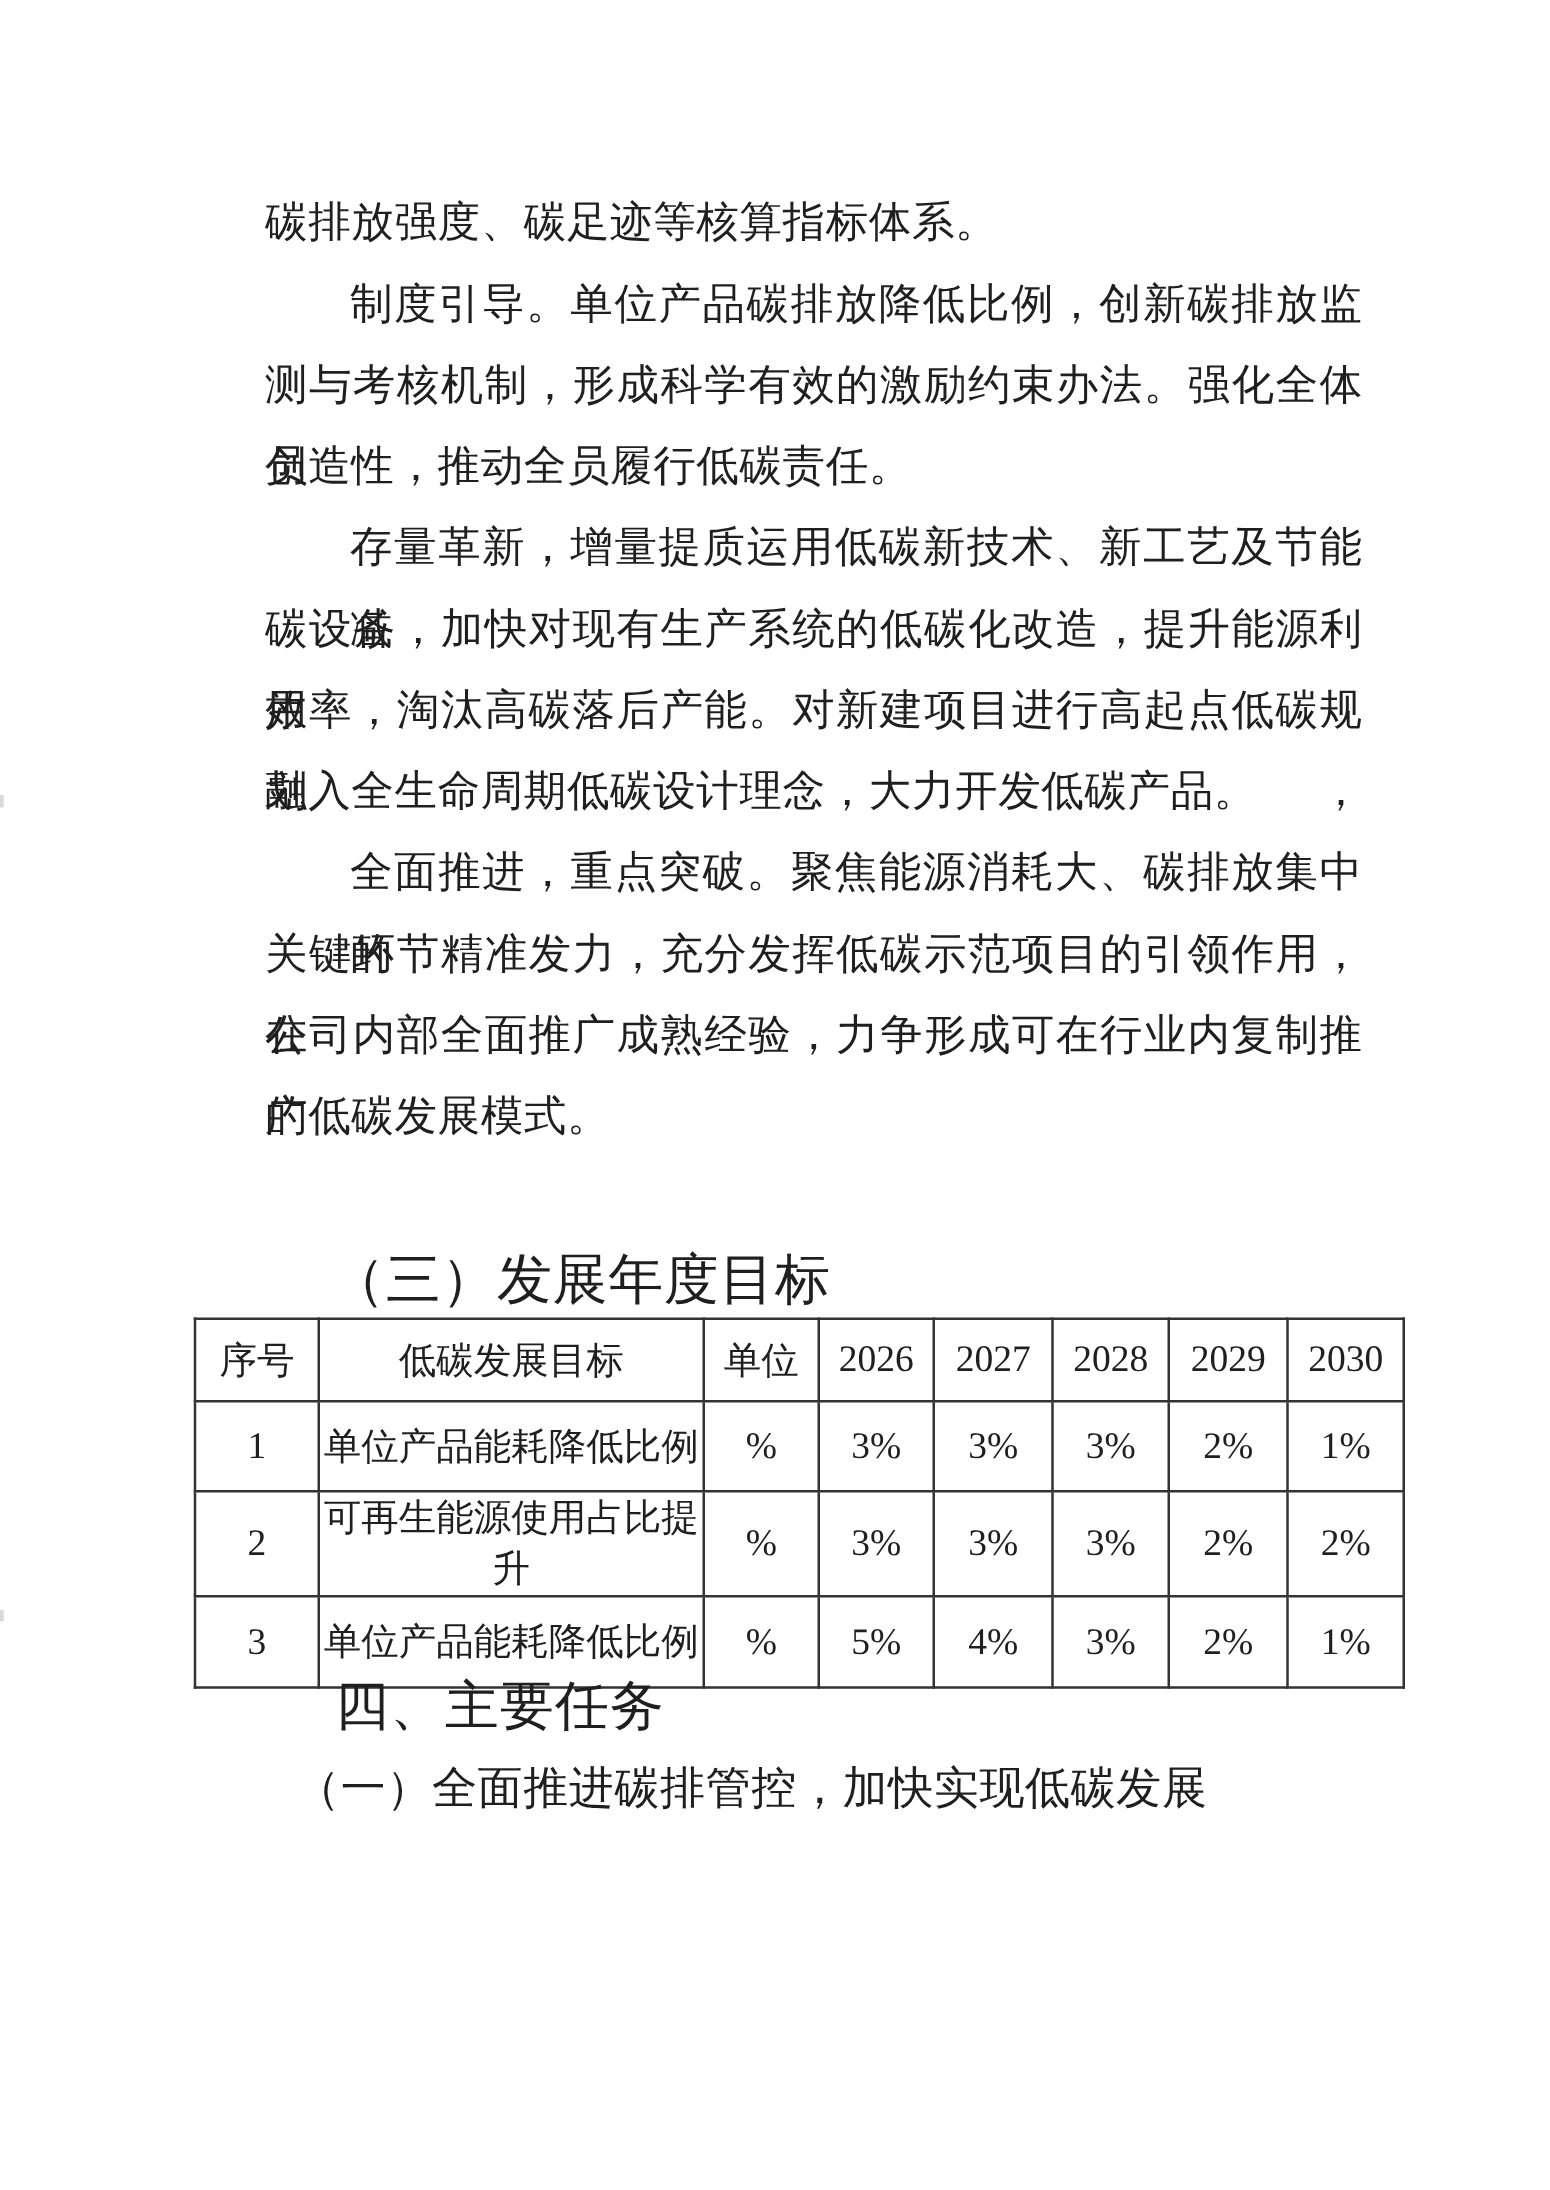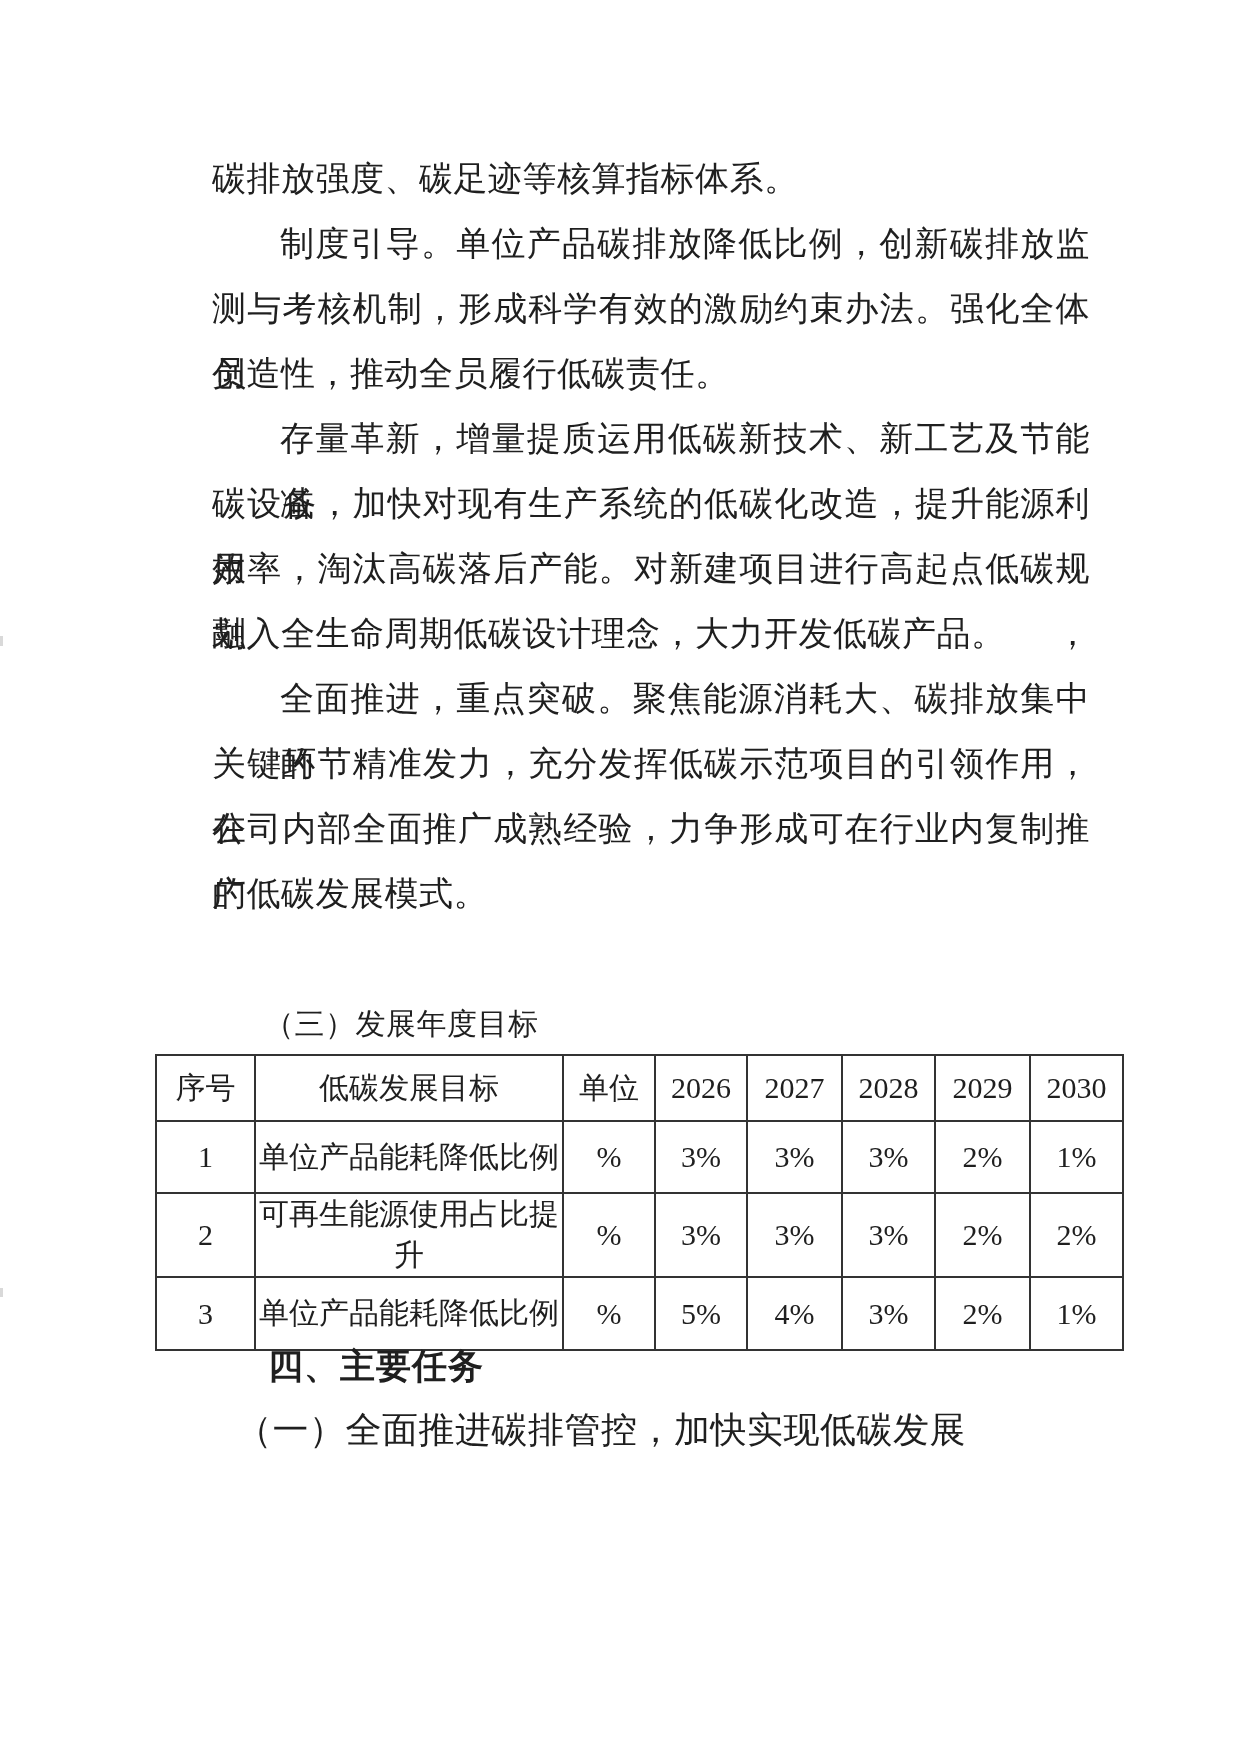--- a/index.html
+++ b/index.html
@@ -45,21 +45,21 @@
     text-align: justify;
     text-align-last: justify;
   }
 
   
   .heading-s3 {
     position: absolute;
     left: 196px;
     top: 991px;
     width: 878px;
-    font-size: 30px;
+    font-size: 44px;
   }
 
   
   .targets-table {
     position: absolute;
     left: 155px;
     top: 1054px;
     width: 967px;
     border-collapse: collapse;
     table-layout: fixed;
@@ -82,22 +82,22 @@
   
   .heading-s4 {
     position: absolute;
     left: 196px;
     top: 1333px;
     width: 878px;
     height: 65px;
     line-height: 65px;
     padding-left: 72px;
     font-family: "Liberation Sans", "DejaVu Sans", sans-serif;
-    font-weight: bold;
-    font-size: 35px;
+    font-weight: normal;
+    font-size: 43px;
     letter-spacing: 1px;
     box-sizing: border-box;
   }
   .sub-heading {
     position: absolute;
     left: 196px;
     top: 1398px;
     width: 878px;
     height: 65px;
     line-height: 65px;

